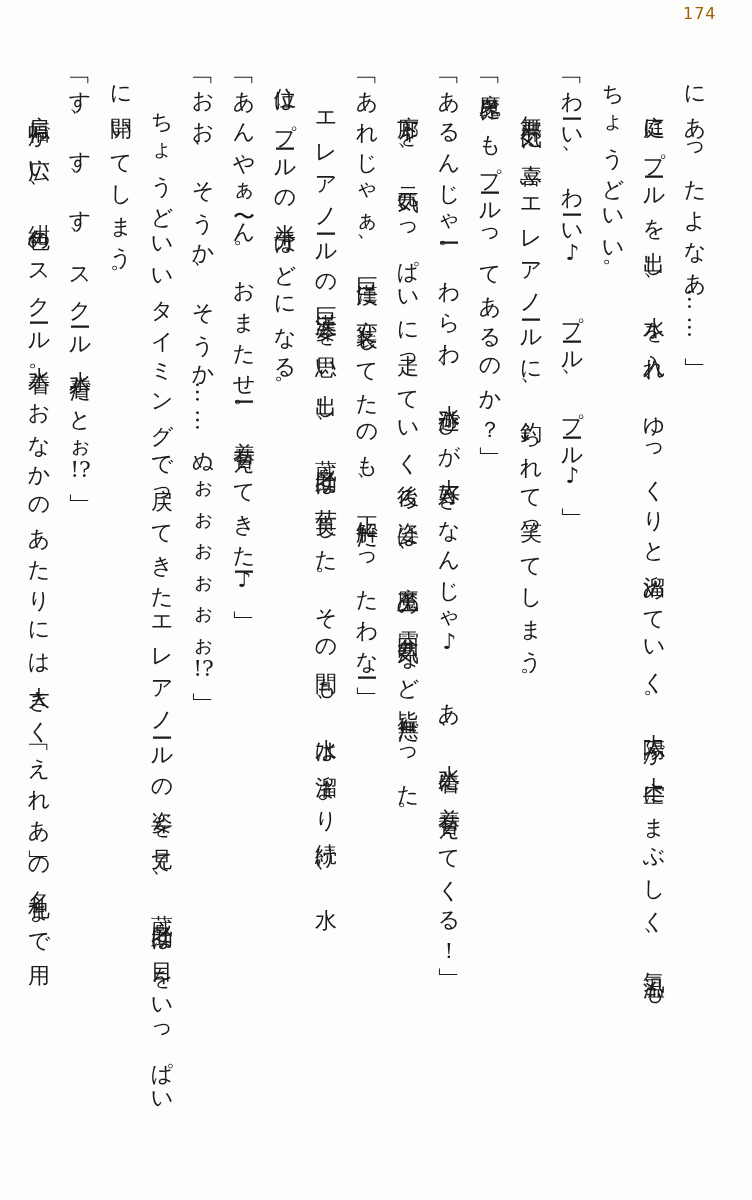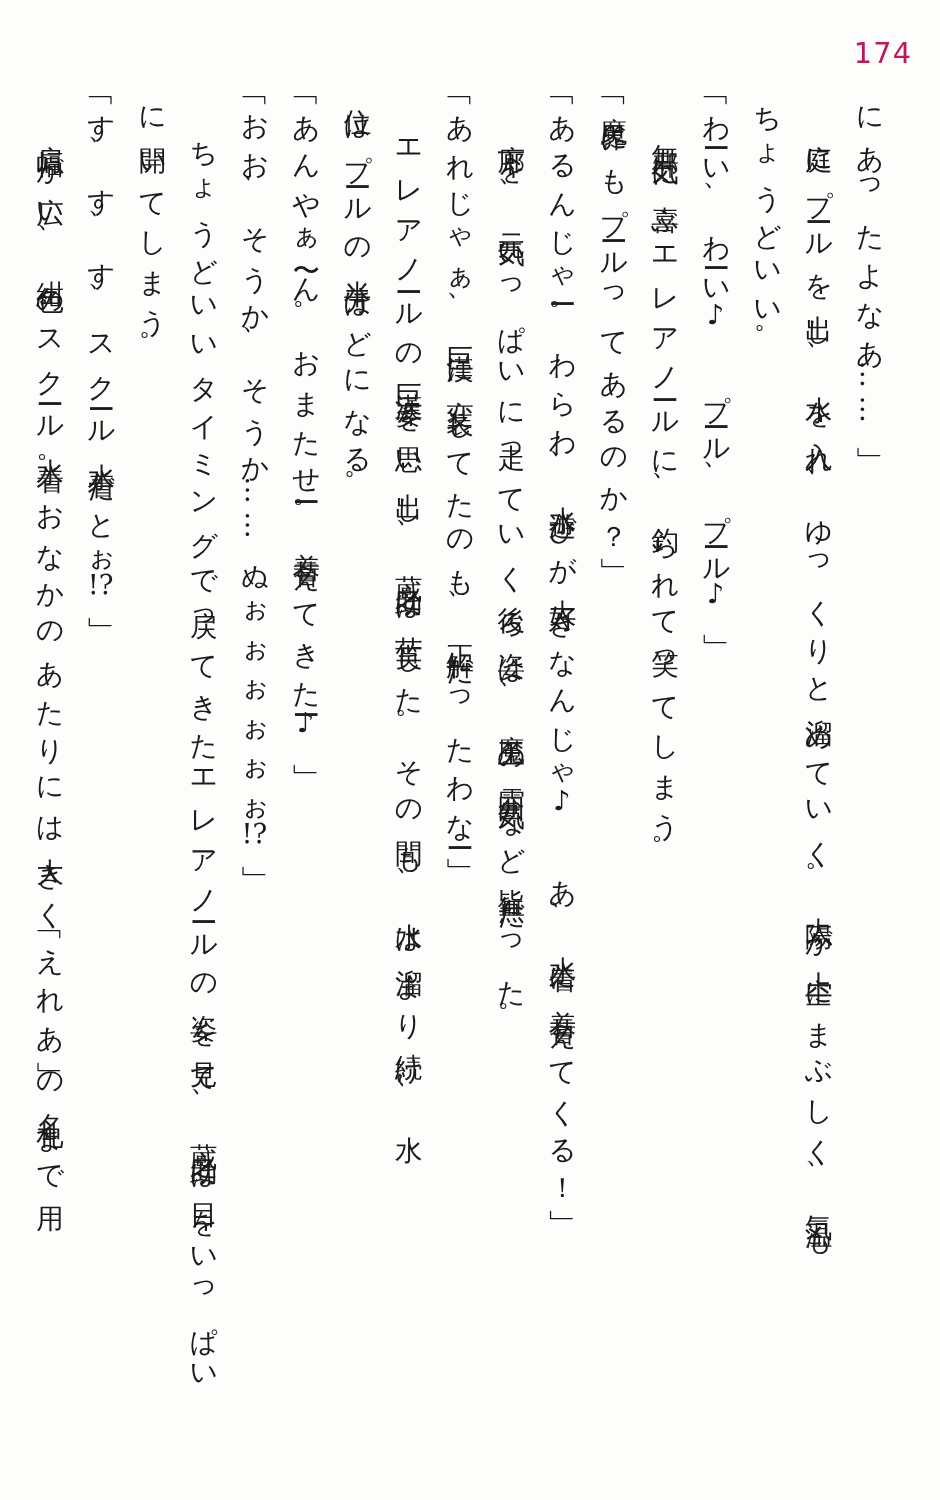--- a/index.html
+++ b/index.html
@@ -9,26 +9,26 @@
   }
   .page {
     position: relative;
     width: 752px;
     height: 1200px;
     background: #fdfdfb;
     overflow: hidden;
   }
   .page-number {
     position: absolute;
-    top: 30px;
+    top: 4px;
     left: 683px;
     font-family: "DejaVu Sans", "Liberation Sans", sans-serif;
-    font-size: 23px;
+    font-size: 16px;
     letter-spacing: 1px;
-    color: #be185d;
+    color: #a16207;
   }
   .text-block {
     position: absolute;
     top: 70px;
     right: 36px;
     height: 1124px;
     writing-mode: vertical-rl;
     text-orientation: mixed;
     font-family: "DejaVu Serif", "Liberation Serif", serif;
     font-size: 22px;

